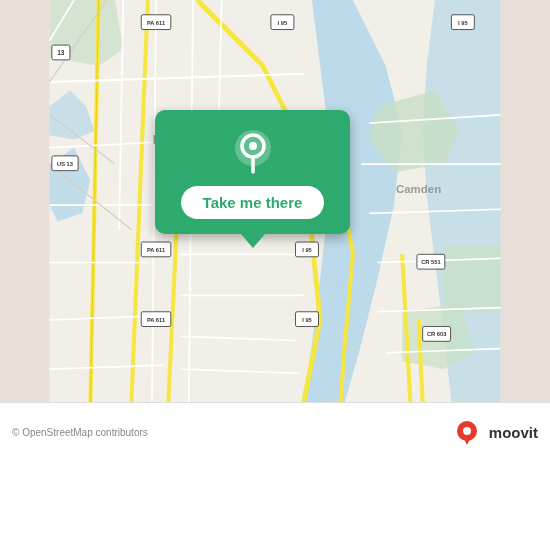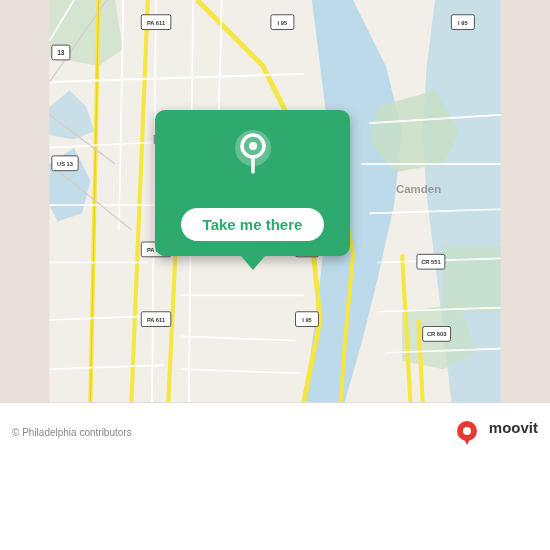--- a/index.html
+++ b/index.html
@@ -32,21 +32,20 @@
       left: 155px;
       width: 195px;
       background-color: #2eaa6e;
       border-radius: 10px;
       padding: 18px 15px 15px 15px;
       display: flex;
       flex-direction: column;
       align-items: center;
       z-index: 10;
       box-shadow: 0 4px 12px rgba(0,0,0,0.3);
-      gap: 22px;
     }
 
     #map-popup::after {
       content: '';
       position: absolute;
       bottom: -14px;
       left: 50%;
       transform: translateX(-50%);
       border-width: 14px 12px 0 12px;
       border-style: solid;
@@ -78,20 +77,21 @@
       background: white;
       border-top: 1px solid #ddd;
       display: flex;
       align-items: center;
       padding: 0 12px;
       gap: 10px;
     }
 
     .moovit-logo {
       display: flex;
+      align-items: center;
       gap: 8px;
     }
 
     .moovit-icon {
       width: 28px;
       height: 28px;
     }
 
     .moovit-text {
       font-size: 15px;
@@ -226,21 +226,21 @@
         <circle cx="24" cy="18" r="4" fill="white"></circle>
         <line x1="24" y1="29" x2="24" y2="44" stroke="white" stroke-width="3.5" stroke-linecap="round"></line>
       </svg>
     </div>
     <button class="take-me-there-btn">Take me there</button>
   </div>
 </div>
 
 <div id="bottom-bar">
   <div class="bottom-info">
-    <div class="bottom-info-top">© Philadelphia contributors</div>
+    <div class="bottom-info-top">© OpenStreetMap contributors</div>
   </div>
   <div class="moovit-logo">
 
     <svg class="moovit-icon" viewBox="0 0 28 28" xmlns="http://www.w3.org/2000/svg">
       <circle cx="14" cy="12" r="10" fill="#e8392e"></circle>
       <polygon points="14,26 9,16 19,16" fill="#e8392e"></polygon>
       <circle cx="14" cy="12" r="4" fill="white"></circle>
     </svg>
     <span class="moovit-text">moovit</span>
   </div>

